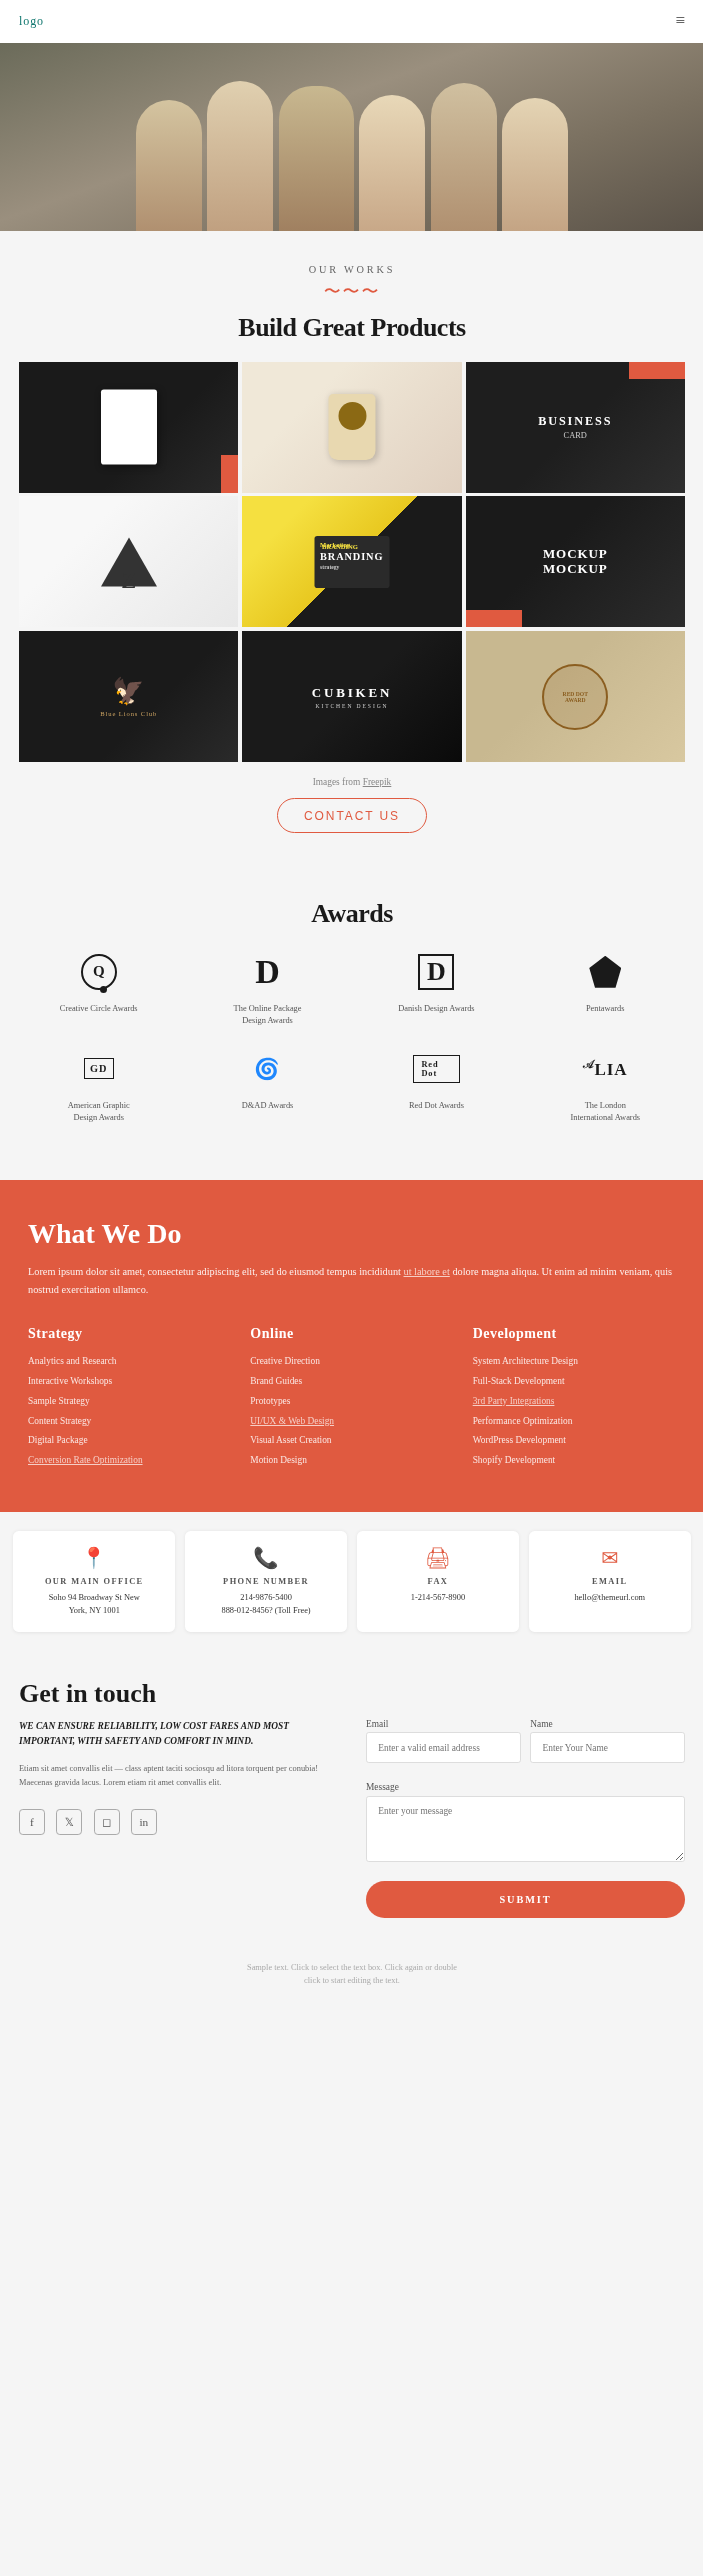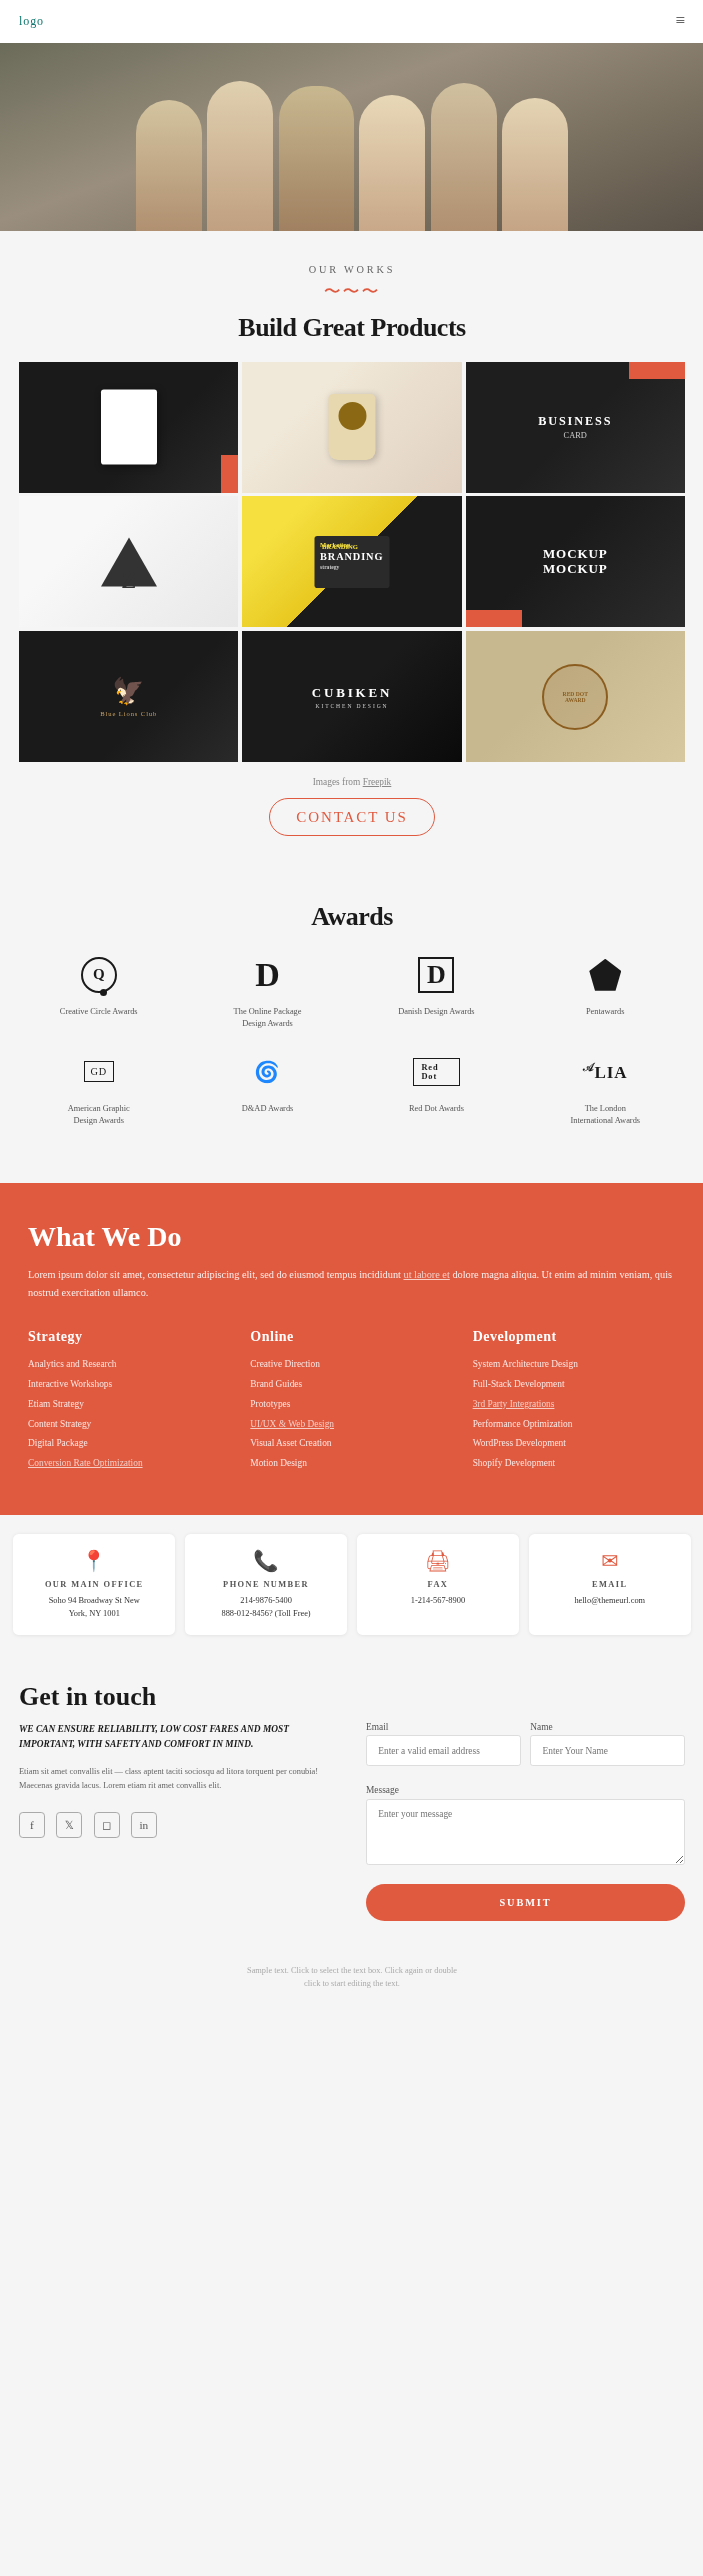--- a/index.html
+++ b/index.html
@@ -143,23 +143,23 @@
     .mock-stamp-inner { font-size: 5.6px; color: #8B5e20; text-align: center; font-weight: bold; }
 
     
     .image-credit {
       text-align: center; font-size: 9.4px; color: #888; margin-bottom: 11.3px;
     }
     .image-credit a { color: #888; text-decoration: underline; }
     .contact-btn-wrap { text-align: center; margin-bottom: 38px; }
     .contact-btn {
       display: inline-block; padding: 9.4px 26px; border: 1.4px solid #e05a40;
-      border-radius: 19px; font-size: 15px; letter-spacing: 1.9px; text-transform: uppercase;
+      border-radius: 19px; font-size: 12px; letter-spacing: 1.9px; text-transform: uppercase;
       color: #e05a40; background: transparent; cursor: pointer;
-      font-family: Liberation Serif, serif;
+      font-family: Liberation Sans, sans-serif;
     }
 
     
     .awards-section {
       background: #f5f5f5; padding: 28px 19px 38px;
     }
     .awards-grid {
       display: grid; grid-template-columns: repeat(4, 1fr);
       gap: 19px 9.4px; margin-top: 19px;
     }
@@ -278,21 +278,21 @@
       width: 7.5px; height: 7.5px; background: #1a1a1a; border-radius: 50%;
     }
     .award-d-pkg {
       font-size: 34px; font-weight: 900; color: #1a1a1a; line-height: 1;
     }
     .award-pent {
       width: 32px; height: 32px; background: #1a1a1a;
       clip-path: polygon(50% 0%, 100% 38%, 82% 100%, 18% 100%, 0% 38%);
     }
     .award-gd {
-      font-size: 10.3px; font-weight: 400; color: #1a1a1a; border: 1.9px solid #1a1a1a;
+      font-size: 10.3px; font-weight: 700; color: #1a1a1a; border: 1.9px solid #1a1a1a;
       padding: 3.8px 5.6px; letter-spacing: 0.9px;
     }
     .award-dad {
       font-size: 20.6px; color: #1a1a1a;
     }
     .award-reddot {
       font-size: 9.4px; font-weight: bold; letter-spacing: 0.9px;
       border: 1.9px solid #1a1a1a; padding: 3.8px 7.5px; color: #1a1a1a;
     }
     .award-lia {
@@ -474,21 +474,21 @@
     <a href="#" style="color:rgba(255,255,255,0.7);text-decoration:underline;">ut labore et</a>
     dolore magna aliqua. Ut enim ad minim veniam, quis nostrud exercitation ullamco.
   </p>
 
   <div class="services-grid">
 
     <div>
       <div class="service-col-title">Strategy</div>
       <div class="service-item">Analytics and Research</div>
       <div class="service-item">Interactive Workshops</div>
-      <div class="service-item">Etiam Strategy</div>
+      <div class="service-item">Sample Strategy</div>
       <div class="service-item">Content Strategy</div>
       <div class="service-item">Digital Package</div>
       <div class="service-item link">Conversion Rate Optimization</div>
     </div>
 
     <div>
       <div class="service-col-title">Online</div>
       <div class="service-item">Creative Direction</div>
       <div class="service-item">Brand Guides</div>
       <div class="service-item">Prototypes</div>

